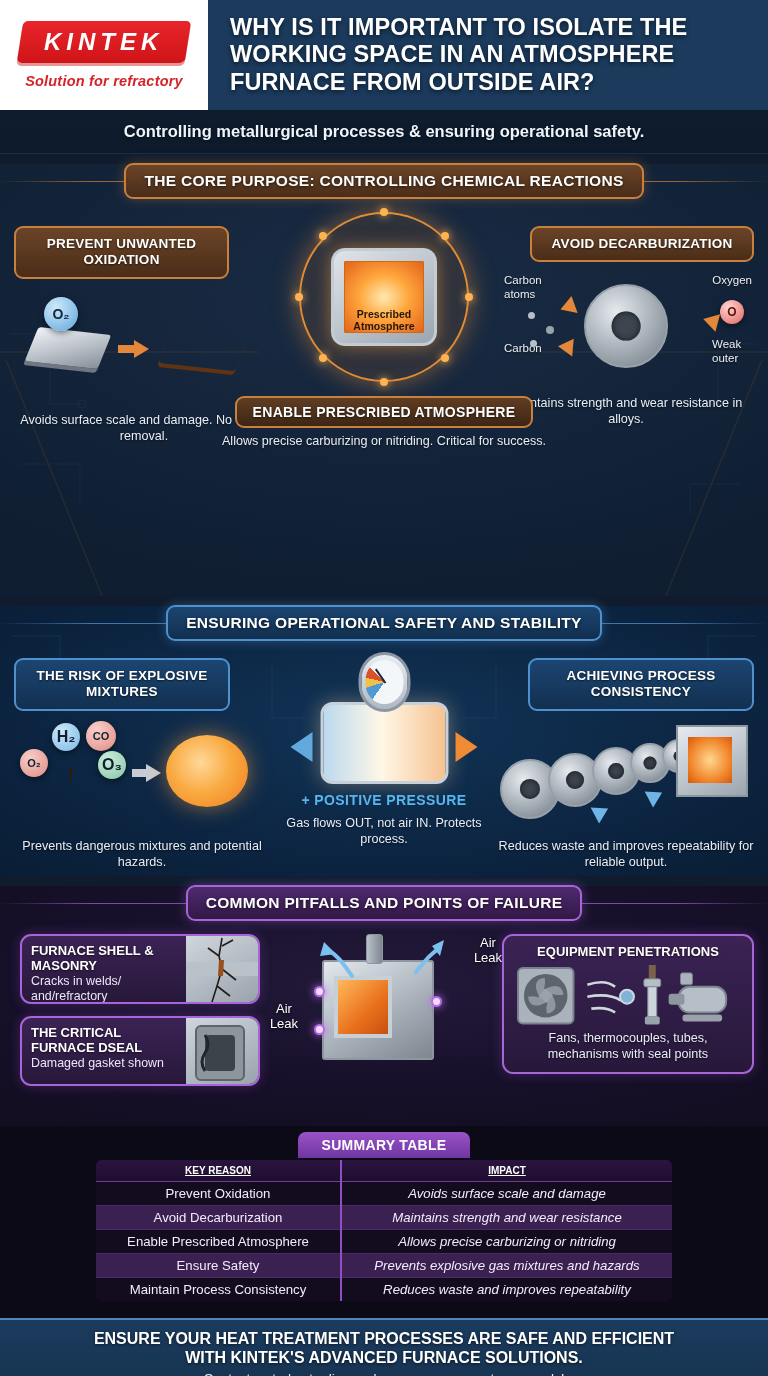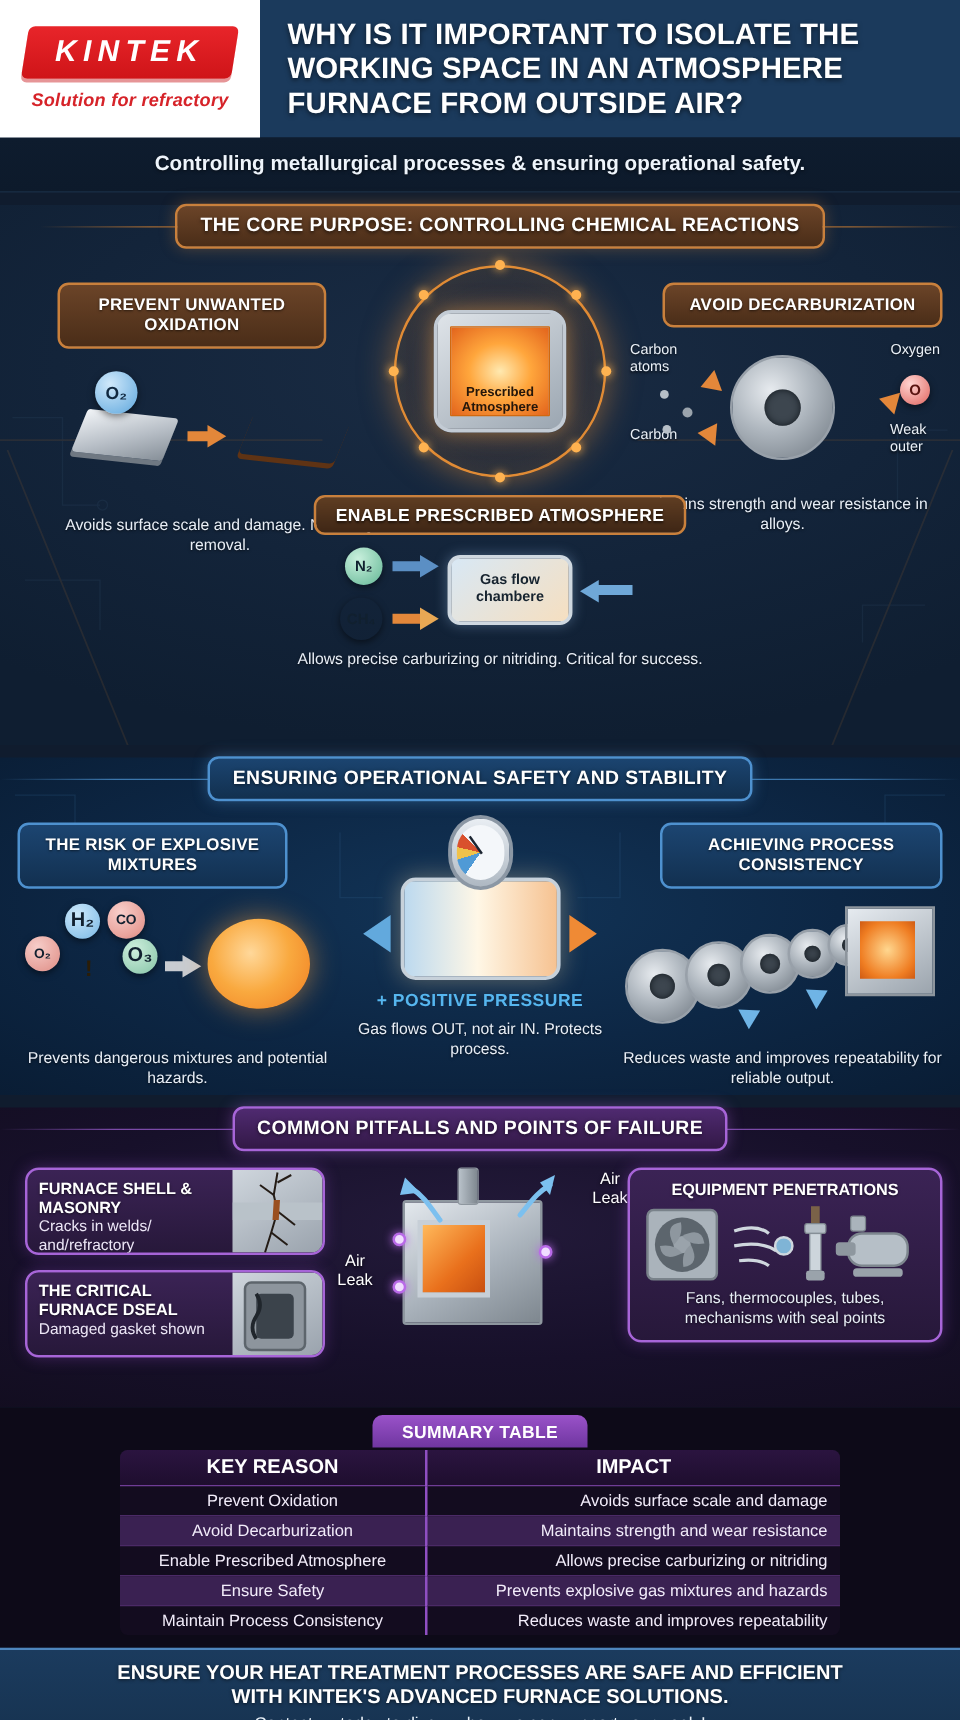--- a/index.html
+++ b/index.html
@@ -64,21 +64,21 @@
     display: flex; align-items: center; justify-content: center;
     border-bottom: 1px solid rgba(80,130,180,.18);
   }
   .subtitle-band p {
     color: #eef4fb; font-size: 16.5px; font-weight: bold;
     text-shadow: 0 1px 3px rgba(0,0,0,.6);
   }
 
   
   .section { position: relative; width: 100%; }
-  .sec-chem   { background: radial-gradient(ellipse 80% 70% at 50% 30%, #1a2c44 0%, #13243a 55%, #0f1e31 100%); height: 432px; padding-left: 32px; }
+  .sec-chem   { background: radial-gradient(ellipse 80% 70% at 50% 30%, #1a2c44 0%, #13243a 55%, #0f1e31 100%); height: 432px; }
   .sec-safety { background: radial-gradient(ellipse 75% 80% at 50% 45%, #123457 0%, #0d2745 50%, #091c33 100%); height: 270px; }
   .sec-pit    { background: radial-gradient(ellipse 85% 80% at 50% 40%, #231a3a 0%, #17102a 55%, #120d1f 100%); height: 240px; }
   .sec-table  { background: #0d0a18; height: 192px; }
 
   .circuit {
     position: absolute; inset: 0; opacity: .25; pointer-events: none;
   }
 
   
   .banner-row {
@@ -370,31 +370,31 @@
     padding: 5px 0; border-radius: 8px 8px 0 0;
     background: linear-gradient(180deg,#9a52c9 0%, #6f36a0 100%);
     color: #fff; font-weight: bold; font-size: 14px; letter-spacing: .3px;
   }
   table {
     width: 580px; margin: 0 auto; border-collapse: collapse;
     border: 2px solid #8f4fc2; border-radius: 8px; overflow: hidden;
   }
   th {
     background: linear-gradient(180deg,#2b1440 0%, #1e0e2e 100%);
-    color: #fff; font-size: 16px; font-weight: bold; padding: 5px 6px;
-    border-right: 2px solid #8f4fc2; border-bottom: 1px solid #6f3c96;
+    color: #fff; font-size: 10px; font-weight: bold; padding: 5px 6px;
+    border-right: 2px solid #8f4fc2; border-bottom: 1px solid #6f3c96; text-decoration: underline;
   }
   th:last-child { border-right: none; }
   td {
     color: #f2ecfa; font-size: 13.2px; padding: 4px 10px;
     border-right: 2px solid #8f4fc2; border-bottom: 1px solid #4b2a66;
   }
   td:last-child { border-right: none; }
   td.k { text-align: center; width: 246px; }
-  td.v { text-align: right; }
+  td.v { text-align: center; font-style: italic; }
   tbody tr:nth-child(odd) td  { background: #130c1f; }
   tbody tr:nth-child(even) td { background: #3a2152; }
   tbody tr:last-child td { border-bottom: none; }
 
   
   .footer-cta {
     height: 78px; width: 100%;
     background: linear-gradient(180deg,#1b3b5e 0%, #16324f 100%);
     border-top: 2px solid #4e86bd; border-bottom: 1px solid #4e86bd;
     display: flex; flex-direction: column;
@@ -499,35 +499,20 @@
           <div class="arrow-o" style="right:36px; top:40px; transform:rotate(195deg)"></div>
           <div style="position:absolute;left:30px;top:40px;width:7px;height:7px;border-radius:50%;background:#b7bfc7"></div>
           <div style="position:absolute;left:48px;top:54px;width:8px;height:8px;border-radius:50%;background:#9aa3ac"></div>
           <div style="position:absolute;left:32px;top:68px;width:7px;height:7px;border-radius:50%;background:#b7bfc7"></div>
         </div>
         <div class="cap">Maintains strength and wear resistance in alloys.</div>
       </div>
 
       <div class="enable-wrap">
         <div class="enable-head">ENABLE PRESCRIBED ATMOSPHERE</div>
-        <div class="enable-art">
-          <div class="badge" style="left:46px; top:2px; width:30px; height:30px;
-               background:radial-gradient(circle at 35% 30%,#c9f0dd,#63b795); font-size:12px">N₂</div>
-          <div class="badge" style="left:42px; top:42px; width:34px; height:34px;
-               background:radial-gradient(circle at 35% 30%,#ffe5ad,#e8b košt54); font-size:12px">CH₄</div>
-          <div class="arrow-stem" style="left:84px; top:13px; width:24px; background:#5b8fc4"></div>
-          <div class="arrow-o" style="left:106px; top:8px; border-left-color:#5b8fc4"></div>
-          <div class="arrow-stem" style="left:84px; top:55px; background:#e8a martinez54; width:24px"></div>
-          <div class="arrow-o" style="left:106px; top:50px; border-left-color:#e8a854"></div>
-          <div class="gaschamber">
-            <span>Gas flow chambere</span>
-          </div>
-          <div class="arrow-o" style="left:234px; top:28px; transform:rotate(180deg); border-left-color:#6fa8d8"></div>
-          <div class="arrow-stem" style="left:248px; top:32px; width:28px; background:#6fa8d8"></div>
-        </div>
         <div class="cap">Allows precise carburizing or nitriding. Critical for success.</div>
       </div>
     </div>
   </div>
 
   <div class="section sec-safety">
     <svg class="circuit" viewBox="0 0 768 270" preserveAspectRatio="none">
       <g stroke="#2f5c88" stroke-width="1" fill="none">
         <path d="M12 30 h48 v34"></path>
           <path d="M756 30 h-48 v34"></path>

